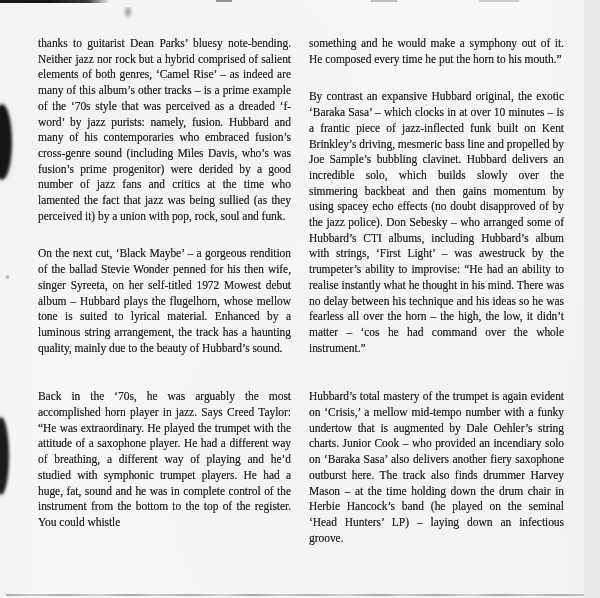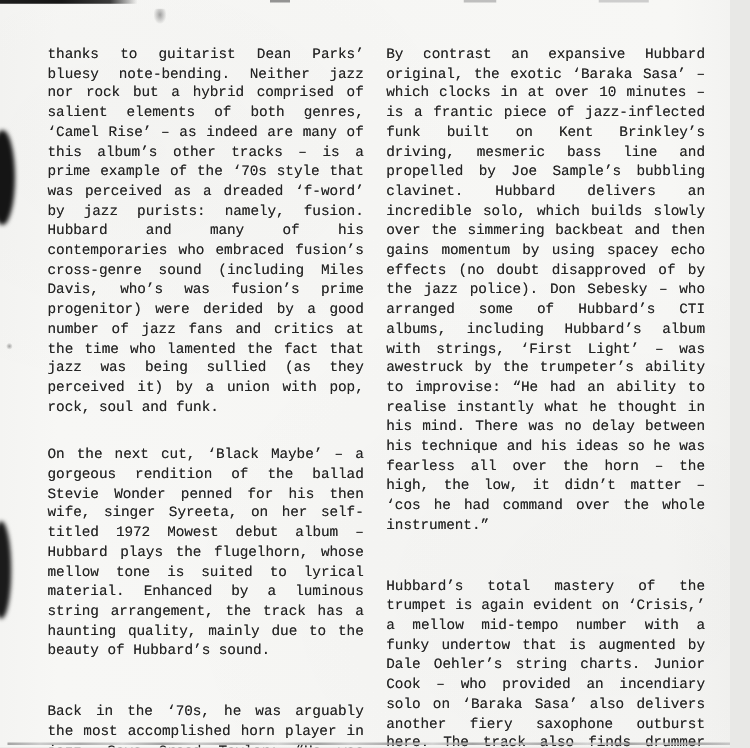--- a/index.html
+++ b/index.html
@@ -10,21 +10,21 @@
   .scan-page {
     position: relative;
     width: 584px;
     height: 598px;
     margin: 0;
     overflow: hidden;
     background:
       radial-gradient(ellipse 420px 300px at 18% 20%, rgba(0,0,0,0.016), rgba(0,0,0,0) 70%),
       radial-gradient(ellipse 500px 380px at 85% 80%, rgba(0,0,0,0.02), rgba(0,0,0,0) 75%),
       linear-gradient(90deg, #f4f4f2 0%, #f7f7f5 8%, #f6f6f4 50%, #f7f7f5 92%, #f3f3f1 100%);
-    font-family: Liberation Mono, monospace;
+    font-family: Liberation Serif, serif;
   }
   .text-column {
     position: absolute;
     top: 36px;
   }
   .col-left  { left: 38px;  width: 253px; }
   .col-right { left: 309px; width: 255px; }
   .text-column p {
     margin: 0 0 22px 0;
     font-size: 11.5px;
@@ -81,20 +81,21 @@
 
 <div class="scan-page">
 
   <div class="text-column col-left">
     <p>thanks to guitarist Dean Parks’ bluesy note-bending. Neither jazz nor rock but a hybrid comprised of salient elements of both genres, ‘Camel Rise’ – as indeed are many of this album’s other tracks – is a prime example of the ‘70s style that was perceived as a dreaded ‘f-word’ by jazz purists: namely, fusion. Hubbard and many of his contemporaries who embraced fusion’s cross-genre sound (including Miles Davis, who’s was fusion’s prime progenitor) were derided by a good number of jazz fans and critics at the time who lamented the fact that jazz was being sullied (as they perceived it) by a union with pop, rock, soul and funk.</p>
     <p>On the next cut, ‘Black Maybe’ – a gorgeous rendition of the ballad Stevie Wonder penned for his then wife, singer Syreeta, on her self-titled 1972 Mowest debut album – Hubbard plays the flugelhorn, whose mellow tone is suited to lyrical material. Enhanced by a luminous string arrangement, the track has a haunting quality, mainly due to the beauty of Hubbard’s sound.</p>
     <p>Back in the ‘70s, he was arguably the most accomplished horn player in jazz. Says Creed Taylor: “He was extraordinary. He played the trumpet with the attitude of a saxophone player. He had a different way of breathing, a different way of playing and he’d studied with symphonic trumpet players. He had a huge, fat, sound and he was in complete control of the instrument from the bottom to the top of the register. You could whistle</p>
   </div>
 
   <div class="text-column col-right">
+    <p>something and he would make a symphony out of it. He composed every time he put the horn to his mouth.”</p>
     <p>By contrast an expansive Hubbard original, the exotic ‘Baraka Sasa’ – which clocks in at over 10 minutes – is a frantic piece of jazz-inflected funk built on Kent Brinkley’s driving, mesmeric bass line and propelled by Joe Sample’s bubbling clavinet. Hubbard delivers an incredible solo, which builds slowly over the simmering backbeat and then gains momentum by using spacey echo effects (no doubt disapproved of by the jazz police). Don Sebesky – who arranged some of Hubbard’s CTI albums, including Hubbard’s album with strings, ‘First Light’ – was awestruck by the trumpeter’s ability to improvise: “He had an ability to realise instantly what he thought in his mind. There was no delay between his technique and his ideas so he was fearless all over the horn – the high, the low, it didn’t matter – ‘cos he had command over the whole instrument.”</p>
     <p>Hubbard’s total mastery of the trumpet is again evident on ‘Crisis,’ a mellow mid-tempo number with a funky undertow that is augmented by Dale Oehler’s string charts. Junior Cook – who provided an incendiary solo on ‘Baraka Sasa’ also delivers another fiery saxophone outburst here. The track also finds drummer Harvey Mason – at the time holding down the drum chair in Herbie Hancock’s band (he played on the seminal ‘Head Hunters’ LP) – laying down an infectious groove.</p>
   </div>
 
   <div class="artifact top-bar"></div>
   <div class="artifact top-speck-1"></div>
   <div class="artifact top-speck-2"></div>
   <div class="artifact top-speck-3"></div>
   <div class="artifact fly-speck"></div>
   <div class="artifact binding-blob-1"></div>

